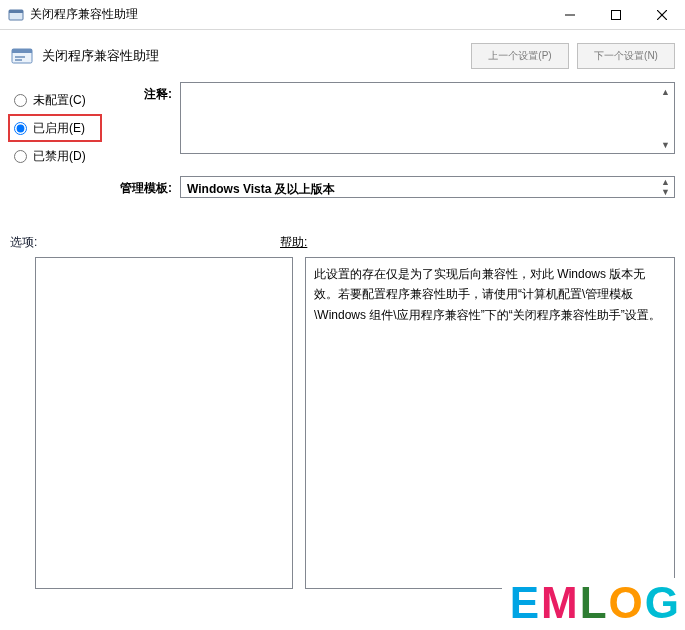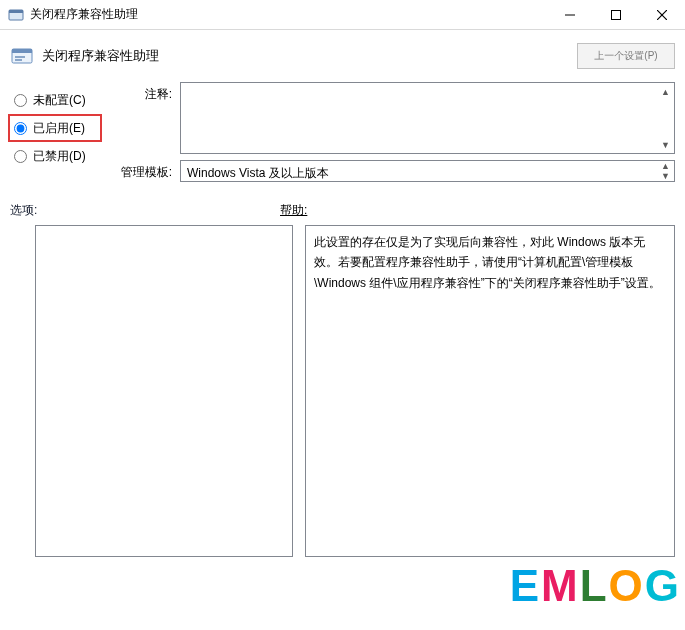--- a/index.html
+++ b/index.html
@@ -89,21 +89,22 @@
     left: -2px; right: -2px;
     top: 0; bottom: 0;
     border: 2px solid #e03a3a;
     z-index: 1;
     pointer-events: none;
   }
   .fields-col { flex: 1; }
   .field-row {
     display: flex;
     align-items: flex-start;
-    margin-bottom: 6px;
+    margin-bottom: 22px;
+    font-weight: bold;
   }
   .field-label {
     width: 70px;
     text-align: right;
     padding-right: 8px;
     padding-top: 4px;
     color: #000;
     font-size: 12px;
   }
   .textbox {
@@ -150,21 +151,21 @@
     border: 1px solid #828790;
     background: #fff;
     height: 332px;
     overflow: hidden;
   }
   .pane.left { width: 258px; }
   .pane.right { flex: 1; padding: 6px 8px; line-height: 1.7; }
   .watermark {
     position: fixed;
     right: 4px;
-    bottom: 19px;
+    bottom: 2px;
     font-family: Arial, sans-serif;
     font-size: 44px;
     font-weight: 900;
     letter-spacing: 2px;
     pointer-events: none;
     background: #fff;
     padding-left: 8px;
   }
   .watermark span:nth-child(1){color:#00a4e4;}
   .watermark span:nth-child(2){color:#e91e63;}
@@ -209,20 +210,21 @@
       <svg width="22" height="22" viewBox="0 0 22 22">
         <rect x="1" y="4" width="20" height="14" rx="1.5" fill="#eaf2fb" stroke="#6b8fbd"></rect>
         <rect x="1" y="4" width="20" height="4" fill="#6b8fbd"></rect>
         <rect x="4" y="11" width="10" height="2" fill="#8aa6c9"></rect>
         <rect x="4" y="14" width="7" height="2" fill="#8aa6c9"></rect>
       </svg>
     </span>
     <span class="hdr-title">关闭程序兼容性助理</span>
     <span class="spacer"></span>
     <div class="btn">上一个设置(P)</div>
+    <div class="btn">下一个设置(N)</div>
   </div>
 
   <div class="mid">
     <div class="radio-col">
       <div class="radio-row">
         <input type="radio" name="cfg" style="">
         <label>未配置(C)</label>
       </div>
       <div class="radio-row">
         <div class="highlight-box"></div>

